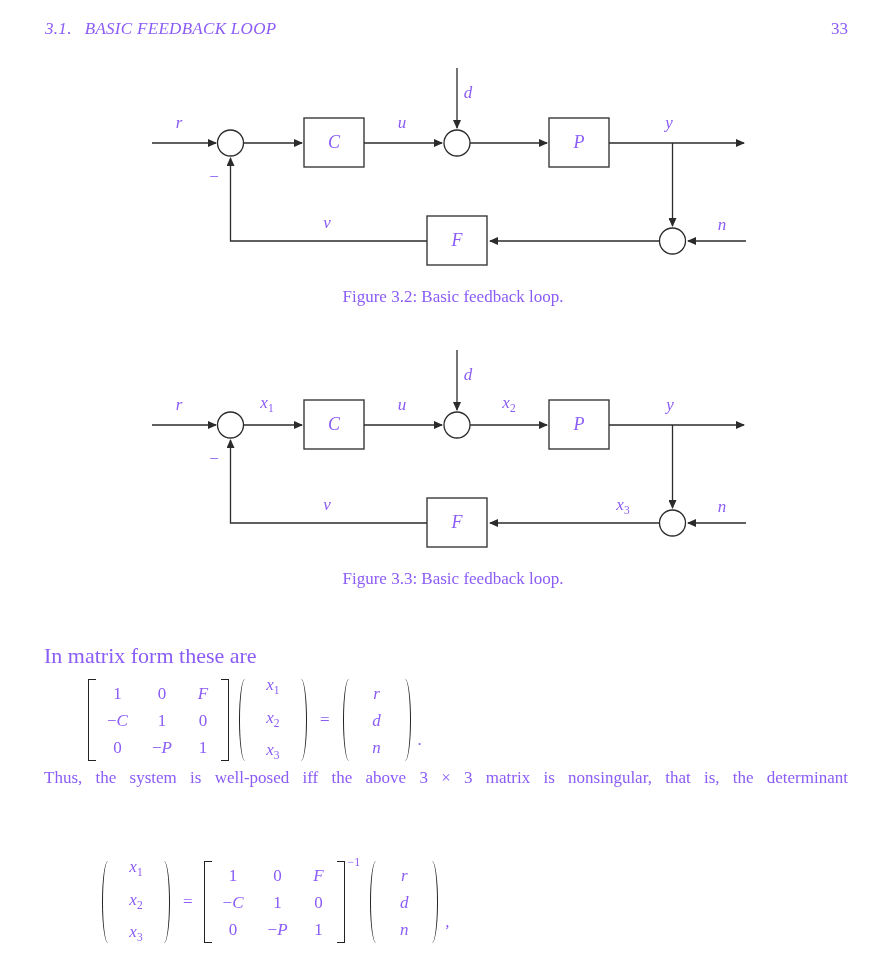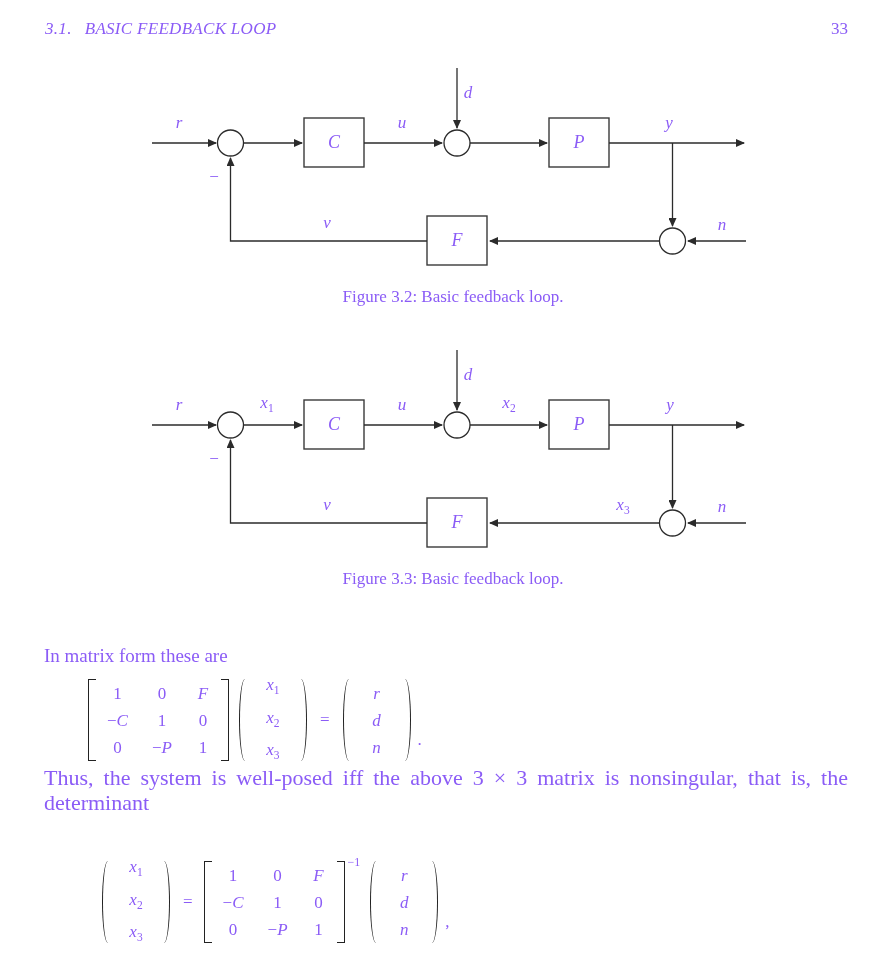--- a/index.html
+++ b/index.html
@@ -20,22 +20,22 @@
   svg.overlay rect{stroke:#3a3a3a;stroke-width:1.4;fill:#fff;}
 
   .dlabel{position:absolute;transform:translate(-50%,-50%);font-size:17px;font-style:italic;
           white-space:nowrap;line-height:1;}
   .blabel{font-size:18px;}
   .sub{font-size:11.5px;font-style:normal;vertical-align:-3.5px;}
   .it{font-style:italic;}
 
   .caption{position:absolute;left:8px;width:890px;text-align:center;font-size:17px;}
 
-  .bodyline{position:absolute;font-size:19px;line-height:20px;}
-  .para{position:absolute;left:44px;width:804px;font-size:22px;line-height:25px;}
+  .bodyline{position:absolute;font-size:22px;line-height:20px;}
+  .para{position:absolute;left:44px;width:804px;font-size:17px;line-height:25px;}
   .jline{text-align:justify;text-align-last:justify;}
 
   
   .eq{position:absolute;display:flex;align-items:stretch;font-size:17px;}
   .mat{display:grid;grid-template-columns:repeat(3,minmax(14px,auto));column-gap:24px;
        row-gap:2px;justify-items:center;align-content:center;padding:0 11px;}
   .mcell,.vcell{line-height:25px;white-space:nowrap;}
   .colv{display:flex;flex-direction:column;justify-content:center;align-items:center;
         row-gap:2px;padding:0 9px;min-width:22px;}
   .sqbr{width:7px;margin:1px 0;}

